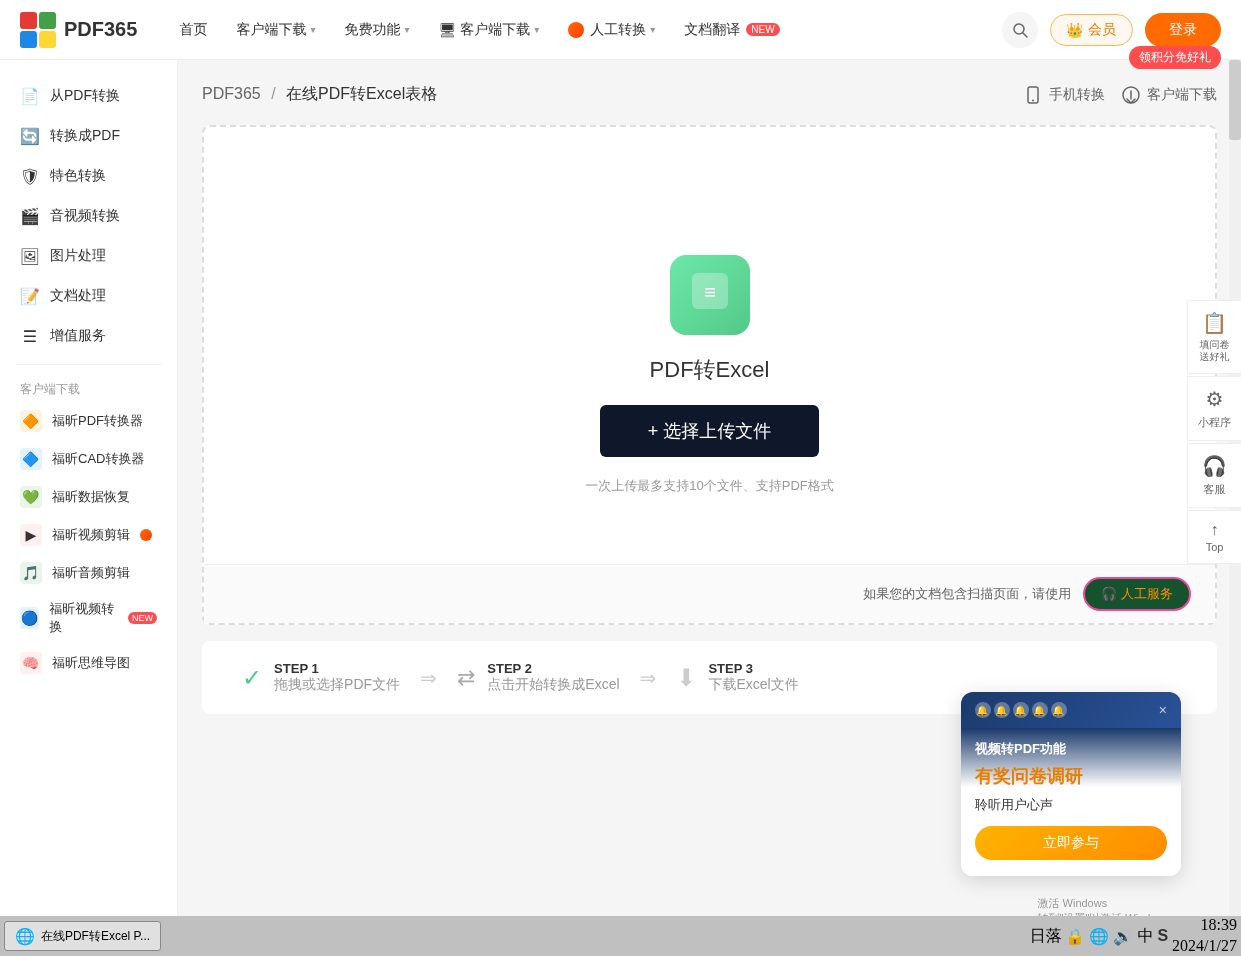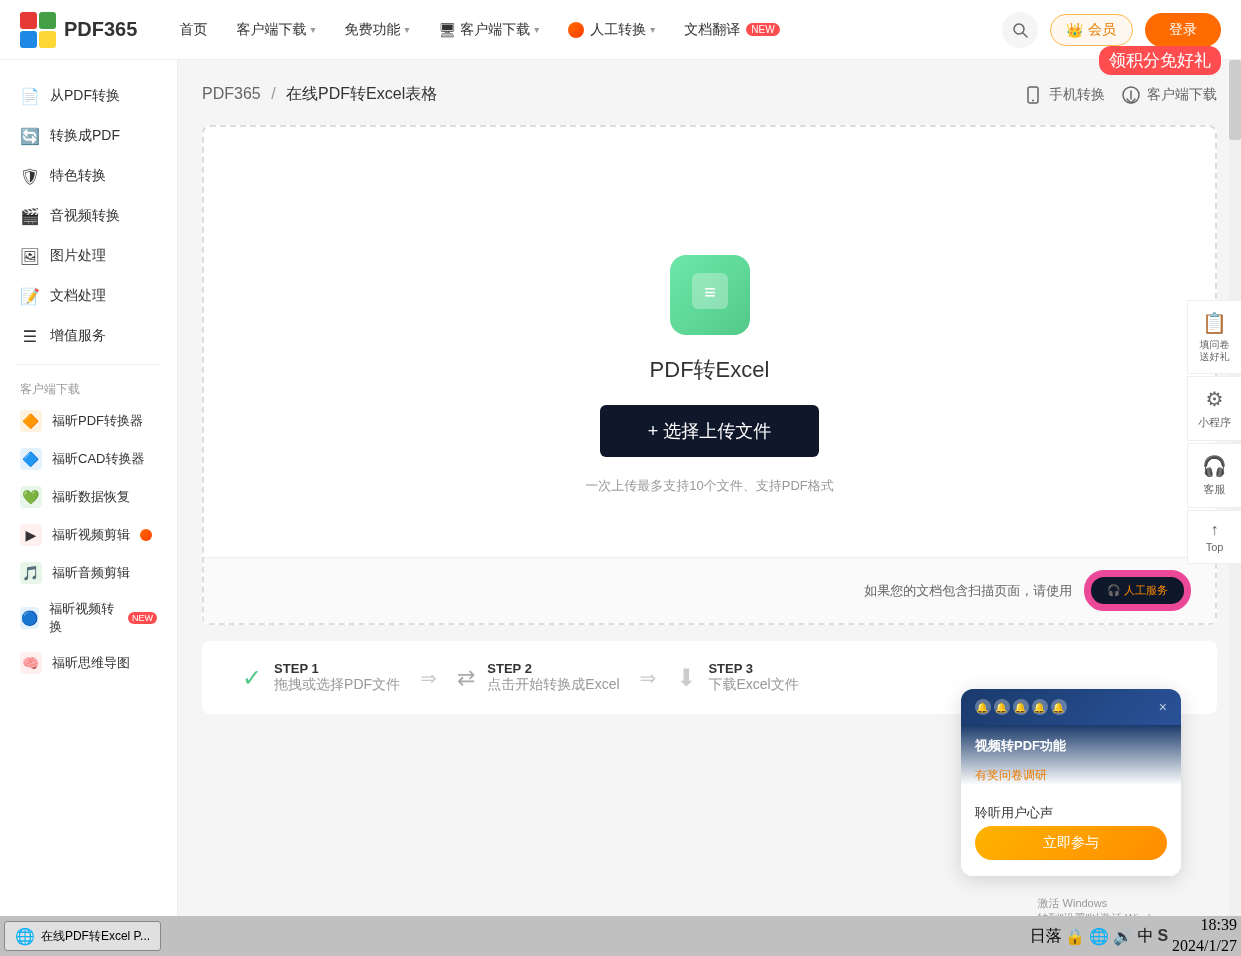--- a/index.html
+++ b/index.html
@@ -82,21 +82,21 @@
       padding: 8px 24px;
       font-size: 14px;
       cursor: pointer;
     }
     .coupon-badge {
       position: absolute;
       top: 46px;
       right: 20px;
       background: #ff4d4f;
       color: #fff;
-      font-size: 17px;
+      font-size: 12px;
       padding: 3px 10px;
       border-radius: 12px;
       cursor: pointer;
       z-index: 101;
     }
 
     
     .layout {
       display: flex;
       height: calc(956px - 60px);
@@ -237,26 +237,26 @@
       border-top: 1px solid #eee;
       padding: 12px 24px;
       display: flex;
       align-items: center;
       justify-content: flex-end;
       gap: 12px;
       font-size: 13px;
       color: #666;
     }
     .human-service-btn {
-      border: 7px solid #ec4899;
-      background: #0f172a;
+      border: 2px solid #ec4899;
+      background: #14532d;
       color: #ff8c00;
       border-radius: 20px;
       padding: 6px 16px;
-      font-size: 11px;
+      font-size: 13px;
       cursor: pointer;
       display: flex;
       align-items: center;
       gap: 6px;
     }
 
     
     .steps-bar {
       background: #fff;
       border-radius: 8px;
@@ -378,32 +378,32 @@
       cursor: pointer;
     }
     .popup-body {
       padding: 12px 14px 16px;
       background: linear-gradient(180deg, #1a3a6b 0%, #fff 40%);
     }
     .popup-feature-text {
       color: #fff;
       font-size: 13px;
       font-weight: bold;
-      margin-bottom: 12px;
+      margin-bottom: 6px;
     }
     .popup-survey-title {
-      font-size: 12px;
-      font-weight: normal;
+      font-size: 18px;
+      font-weight: bold;
       color: #e87d00;
-      margin-bottom: 20px;
+      margin-bottom: 8px;
     }
     .popup-subtitle {
       font-size: 13px;
       color: #333;
-      margin-bottom: 4px;
+      margin-bottom: 12px;
     }
     .popup-cta {
       background: linear-gradient(135deg, #ffb300, #ff8c00);
       color: #fff;
       border: none;
       border-radius: 20px;
       padding: 8px 20px;
       font-size: 14px;
       cursor: pointer;
       width: 100%;

